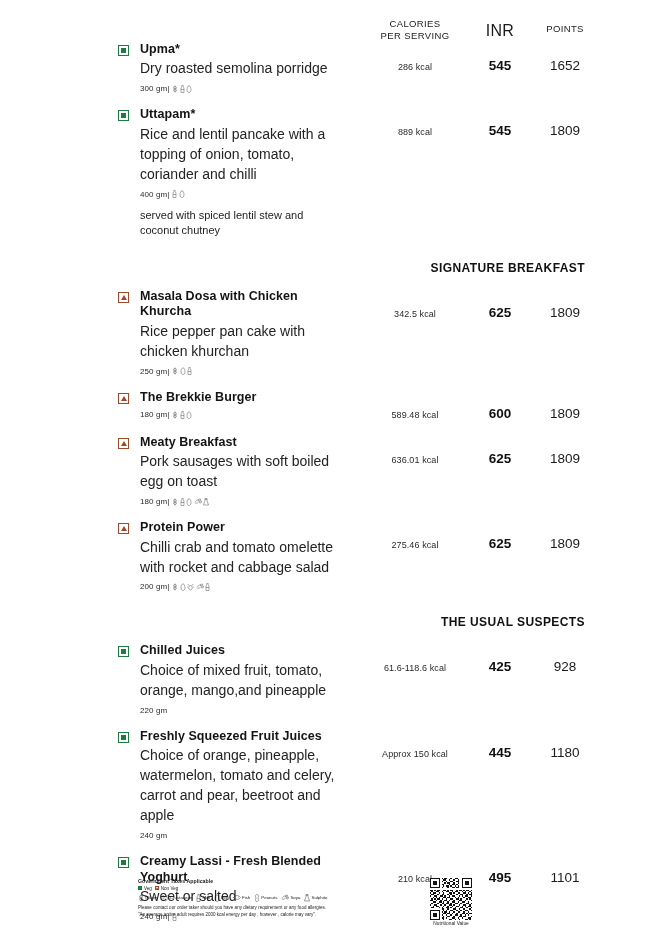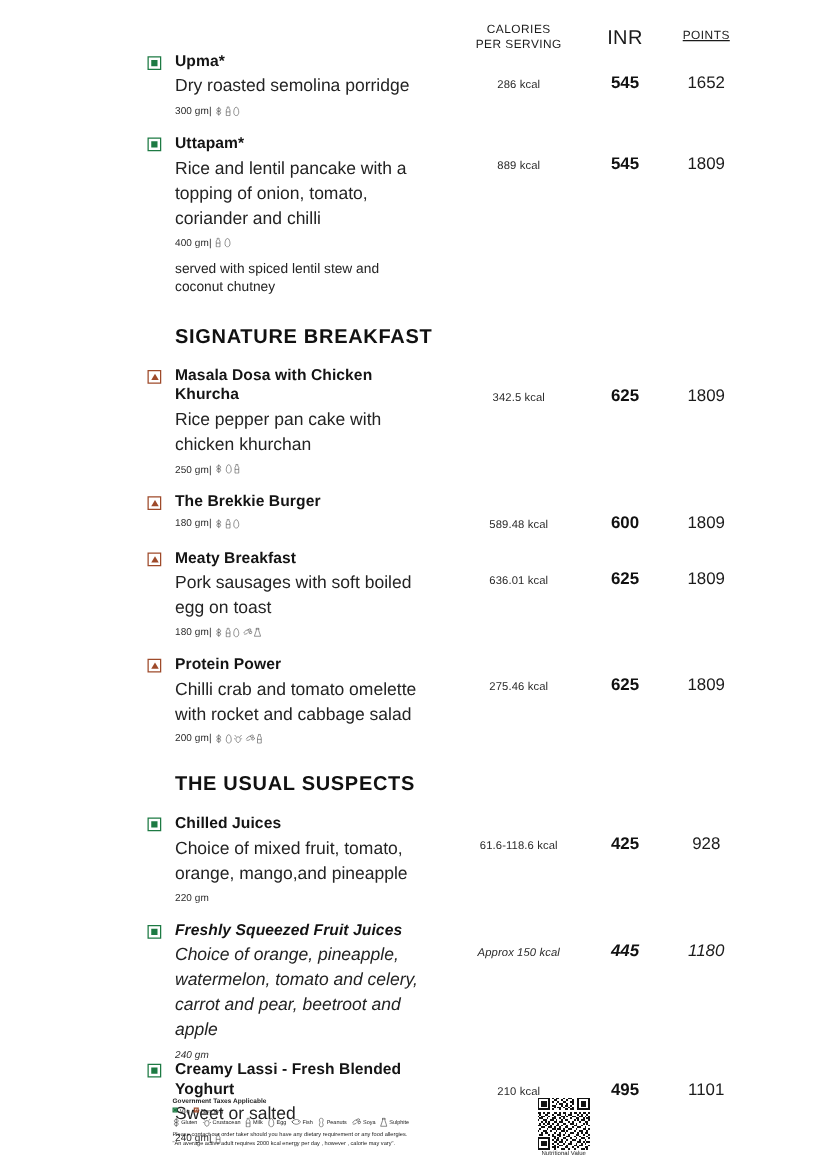--- a/index.html
+++ b/index.html
@@ -14,21 +14,21 @@
 
   
   .table-head { display:flex; padding-top:18px; }
   .head-spacer { width:360px; flex:0 0 360px; }
   .head-cell {
     font-size:9.5px; letter-spacing:.04em; font-weight:400;
     color:#1b1b1b; line-height:1.25; text-align:center;
   }
   .head-cal { width:110px; flex:0 0 110px; }
   .head-inr { width:60px; flex:0 0 60px; font-size:16px; letter-spacing:.02em; padding-top:3px;}
-  .head-pts { width:70px; flex:0 0 70px; font-size:9.5px; padding-top:5px;text-decoration:underline;}
+  .head-pts { width:70px; flex:0 0 70px; font-size:9.5px; padding-top:5px;}
 
   
   .item { position:relative; display:flex; }
   .item-marker {
     position:absolute; left:118px; top:3px;
     width:11px; height:11px;
   }
   .mk-box {
     width:11px; height:11px; border:1.2px solid #1d7a43;
     display:flex; align-items:center; justify-content:center;
@@ -70,22 +70,22 @@
     width:60px; flex:0 0 60px; text-align:center;
     font-size:13.5px; font-weight:700; color:#111;
   }
   .item-pts {
     width:70px; flex:0 0 70px; text-align:center;
     font-size:13.5px; font-weight:400; color:#1b1b1b;
   }
 
   
   .section-head {
-    padding-left:140px; font-size:16px; font-weight:700;
-    letter-spacing:.035em; color:#111;
+    padding-left:140px; font-size:12px; font-weight:700;
+    letter-spacing:.035em; color:#111;text-align:right;
   }
 
   
   .footer {
     position:absolute; left:0; bottom:8px; width:658px;
     padding-left:138px; padding-right:20px;
     display:flex; align-items:flex-start;
   }
   .footer-left { width:230px; flex:0 0 230px; }
   .f-title { font-size:5.2px; font-weight:700; color:#1b1b1b; letter-spacing:.01em; }
@@ -364,21 +364,21 @@
           <div class="item-title">Chilled Juices</div>
           <div class="item-desc">Choice of mixed fruit, tomato, orange, mango,and pineapple</div>
           <div class="item-weight">
             <span>220 gm</span>
           </div>
         </div>
         <div class="item-cal" style="padding-top: 20px;">61.6-118.6 kcal</div>
         <div class="item-inr" style="padding-top: 16px;">425</div>
         <div class="item-pts" style="padding-top: 16px;">928</div>
       </div>
-      <div class="item" style=" font-style: italic;">
+      <div class="item" style="margin-bottom: 14px;">
         <div class="item-marker">
           <div class="mk-box">
             <div class="mk-dot"></div>
           </div>
         </div>
         <div class="item-body">
           <div class="item-title">Freshly Squeezed Fruit Juices</div>
           <div class="item-desc">Choice of orange, pineapple, watermelon, tomato and celery, carrot and pear, beetroot and apple</div>
           <div class="item-weight">
             <span>240 gm</span>

